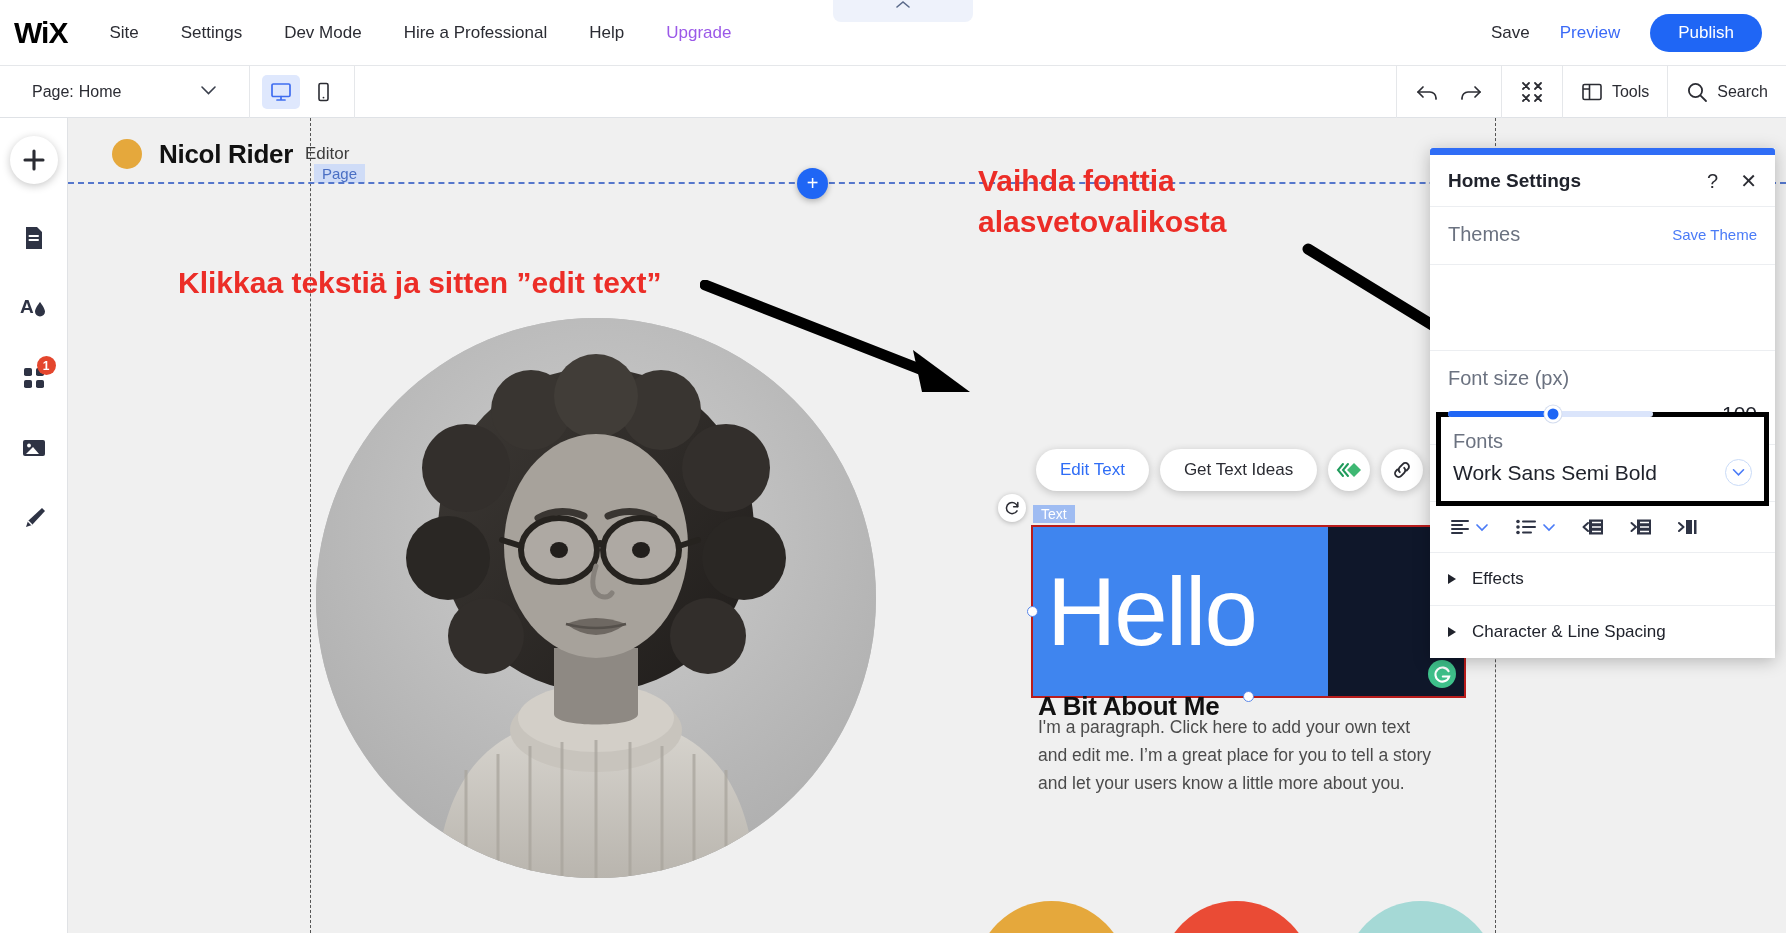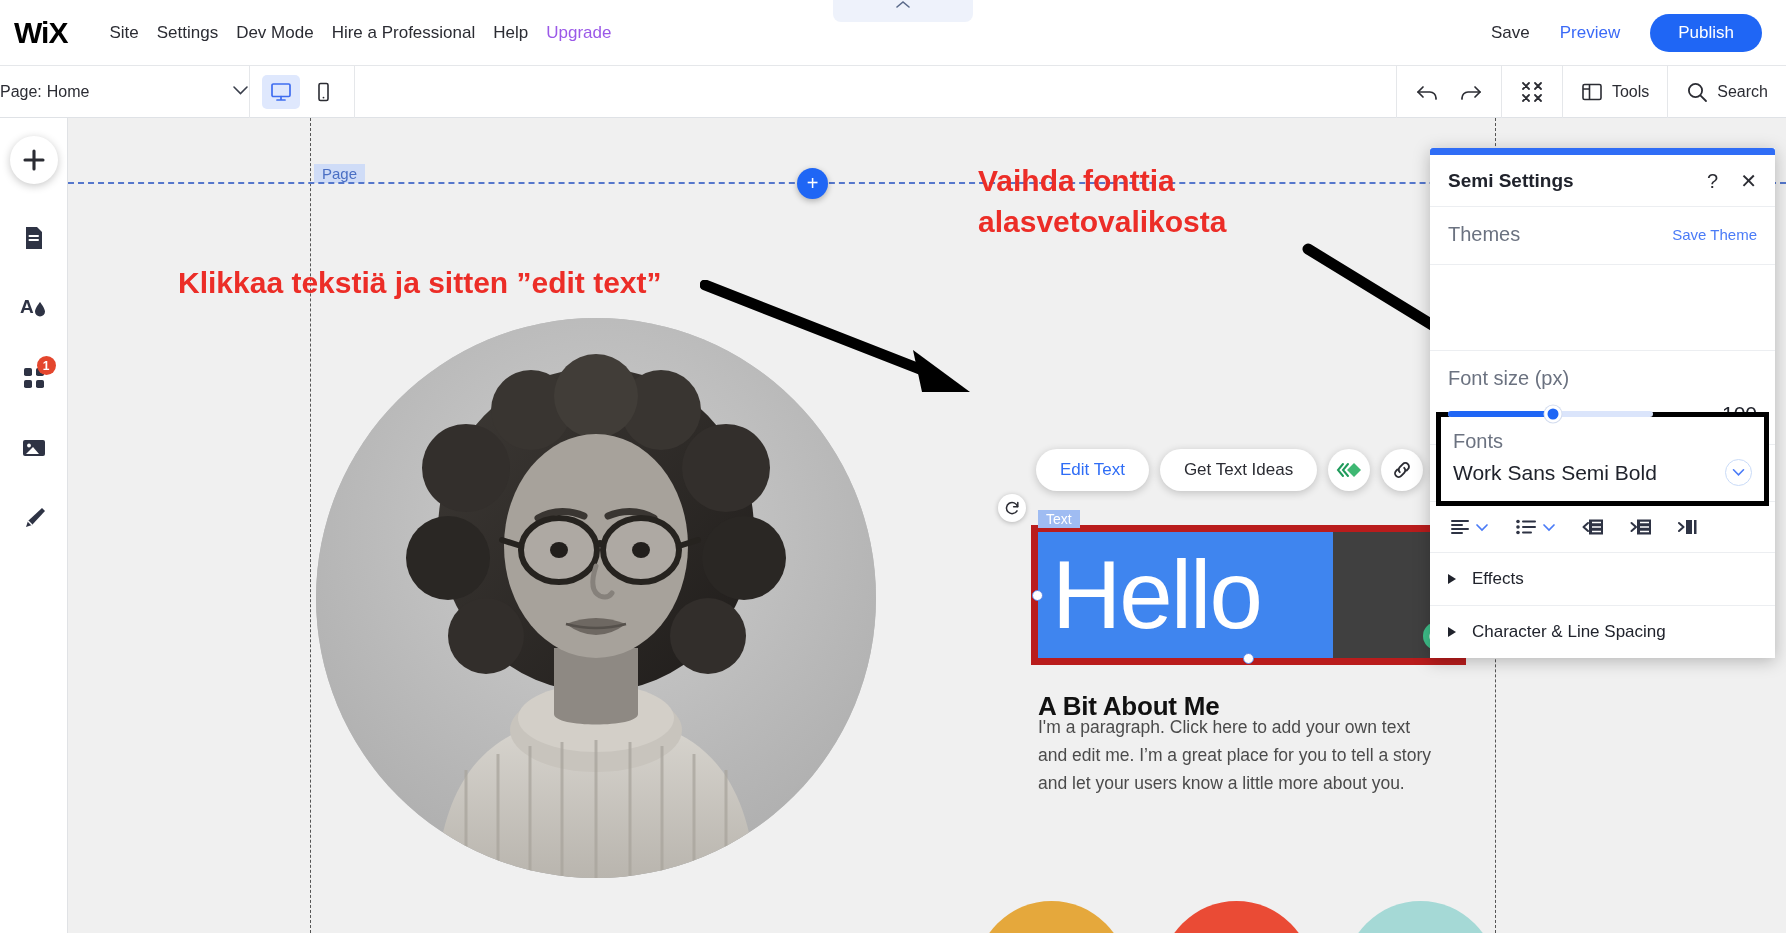--- a/index.html
+++ b/index.html
@@ -14,21 +14,21 @@
   
   .topbar {
     position: absolute; left: 0; top: 0; width: 1786px; height: 66px;
     background: #fff; border-bottom: 1px solid #e5e7ea;
     display: flex; align-items: center;
   }
   .wix-logo {
     margin-left: 14px; font-size: 30px; font-weight: 700; letter-spacing: -1px;
     color: #000; font-family: "Liberation Sans", sans-serif;
   }
-  .topnav { display: flex; align-items: center; margin-left: 42px; gap: 18px; }
+  .topnav { display: flex; align-items: center; margin-left: 42px; gap: 42px; }
   .topnav-item { font-size: 17px; color: #2b2c33; cursor: pointer; white-space: nowrap; }
   .topnav-item.upgrade { color: #9b59e8; }
   .topbar-right {
     margin-left: auto; display: flex; align-items: center; gap: 30px; margin-right: 24px;
   }
   .tb-link { font-size: 17px; color: #2b2c33; cursor: pointer; }
   .tb-link.preview { color: #3b6af7; }
   .publish-btn {
     background: #1f66f5; color: #fff; font-size: 17px;
     border-radius: 20px; padding: 9px 28px; cursor: pointer; border: none;
@@ -42,21 +42,21 @@
   }
 
   
   .toolbar2 {
     position: absolute; left: 0; top: 66px; width: 1786px; height: 52px;
     background: #fff; border-bottom: 1px solid #dfe2e6;
     display: flex; align-items: center;
   }
   .page-select {
     width: 250px; height: 52px; display: flex; align-items: center;
-    padding: 0 0; border-right: 1px solid #e5e7ea; cursor: pointer;
+    padding: 0 32px; border-right: 1px solid #e5e7ea; cursor: pointer;
   }
   .page-select .lbl { font-size: 16px; color: #2b2c33; }
   .page-select .val { font-size: 16px; color: #2b2c33; margin-left: 5px; }
   .page-select .chev { margin-left: auto; color: #5a6a8a; font-size: 13px; }
   .device-group { display: flex; align-items: center; height: 52px; padding: 0 12px;
     border-right: 1px solid #e5e7ea; gap: 4px; }
   .dev-btn { width: 38px; height: 34px; display: flex; align-items: center;
     justify-content: center; border-radius: 5px; cursor: pointer; }
   .dev-btn.active { background: #dfe8fd; }
   .toolbar2-right { margin-left: auto; display: flex; align-items: center; height: 52px; }
@@ -133,22 +133,22 @@
     box-shadow: 0 2px 9px rgba(0,0,0,.20); cursor: pointer;
   }
   .rotate-handle {
     position: absolute; left: 930px; top: 376px; width: 28px; height: 28px;
     border-radius: 50%; background: #fff; display: flex; align-items: center;
     justify-content: center; box-shadow: 0 1px 5px rgba(0,0,0,.25); cursor: pointer; z-index: 12;
   }
 
   
   .sel-box {
-    position: absolute; left: 963px; top: 407px; width: 435px; height: 140px;
-    border: 7px solid #b91c1c; background: #404040;
+    position: absolute; left: 963px; top: 407px; width: 435px; height: 173px;
+    border: 2px solid #b91c1c; background: #0f172a;
   }
   .sel-tag {
     position: absolute; left: 0; top: -22px; background: #9fbcf2; color: #fff;
     font-size: 14px; padding: 1px 8px;
   }
   .sel-hl {
     position: absolute; left: 0; top: 0; width: 295px; height: 100%;
     background: #3f85ef;
   }
   .hello-txt {
@@ -369,20 +369,25 @@
         <path d="M8 17 L12 21" stroke="#fff" stroke-width="1.4"></path>
       </svg>
     </div>
   </div>
 
   <div class="canvas">
 
     <div class="guide-v" style="left:242px"></div>
     <div class="guide-v" style="left:1427px"></div>
 
+    <div class="site-header">
+      <div class="brand-dot"></div>
+      <div class="brand-name">Nicol Rider</div>
+      <div class="brand-sub">Editor</div>
+    </div>
     <div class="page-tag">Page</div>
     <div class="section-line"></div>
     <div class="add-section-btn">+</div>
 
     <div class="portrait">
       <svg width="560" height="560" viewBox="0 0 560 560" preserveAspectRatio="xMidYMid slice">
         <defs>
           <radialGradient id="bgG" cx="50%" cy="38%" r="75%">
             <stop offset="0%" stop-color="#cfcfcf"></stop>
               <stop offset="100%" stop-color="#a9a9a9"></stop>
@@ -517,21 +522,21 @@
   </svg>
 
   <svg class="arrow-svg" style="left:1300px; top:243px;" width="240" height="140" viewBox="0 0 240 140">
     <path d="M8 6 L178 110" stroke="#000" stroke-width="11" stroke-linecap="round"></path>
     <path d="M214 131 L152 96 L168 134 Z" fill="#000"></path>
   </svg>
 
   <div class="panel">
     <div class="panel-accent"></div>
     <div class="panel-head">
-      <div class="panel-title">Semi Settings</div>
+      <div class="panel-title">Home Settings</div>
       <div class="panel-head-icons">
         <div class="phi">?</div>
         <div class="phi">✕</div>
       </div>
     </div>
 
     <div class="panel-sec">
       <div class="sec-label-row">
         <span class="sec-label">Themes</span>
         <span class="sec-link">Save Theme</span>

